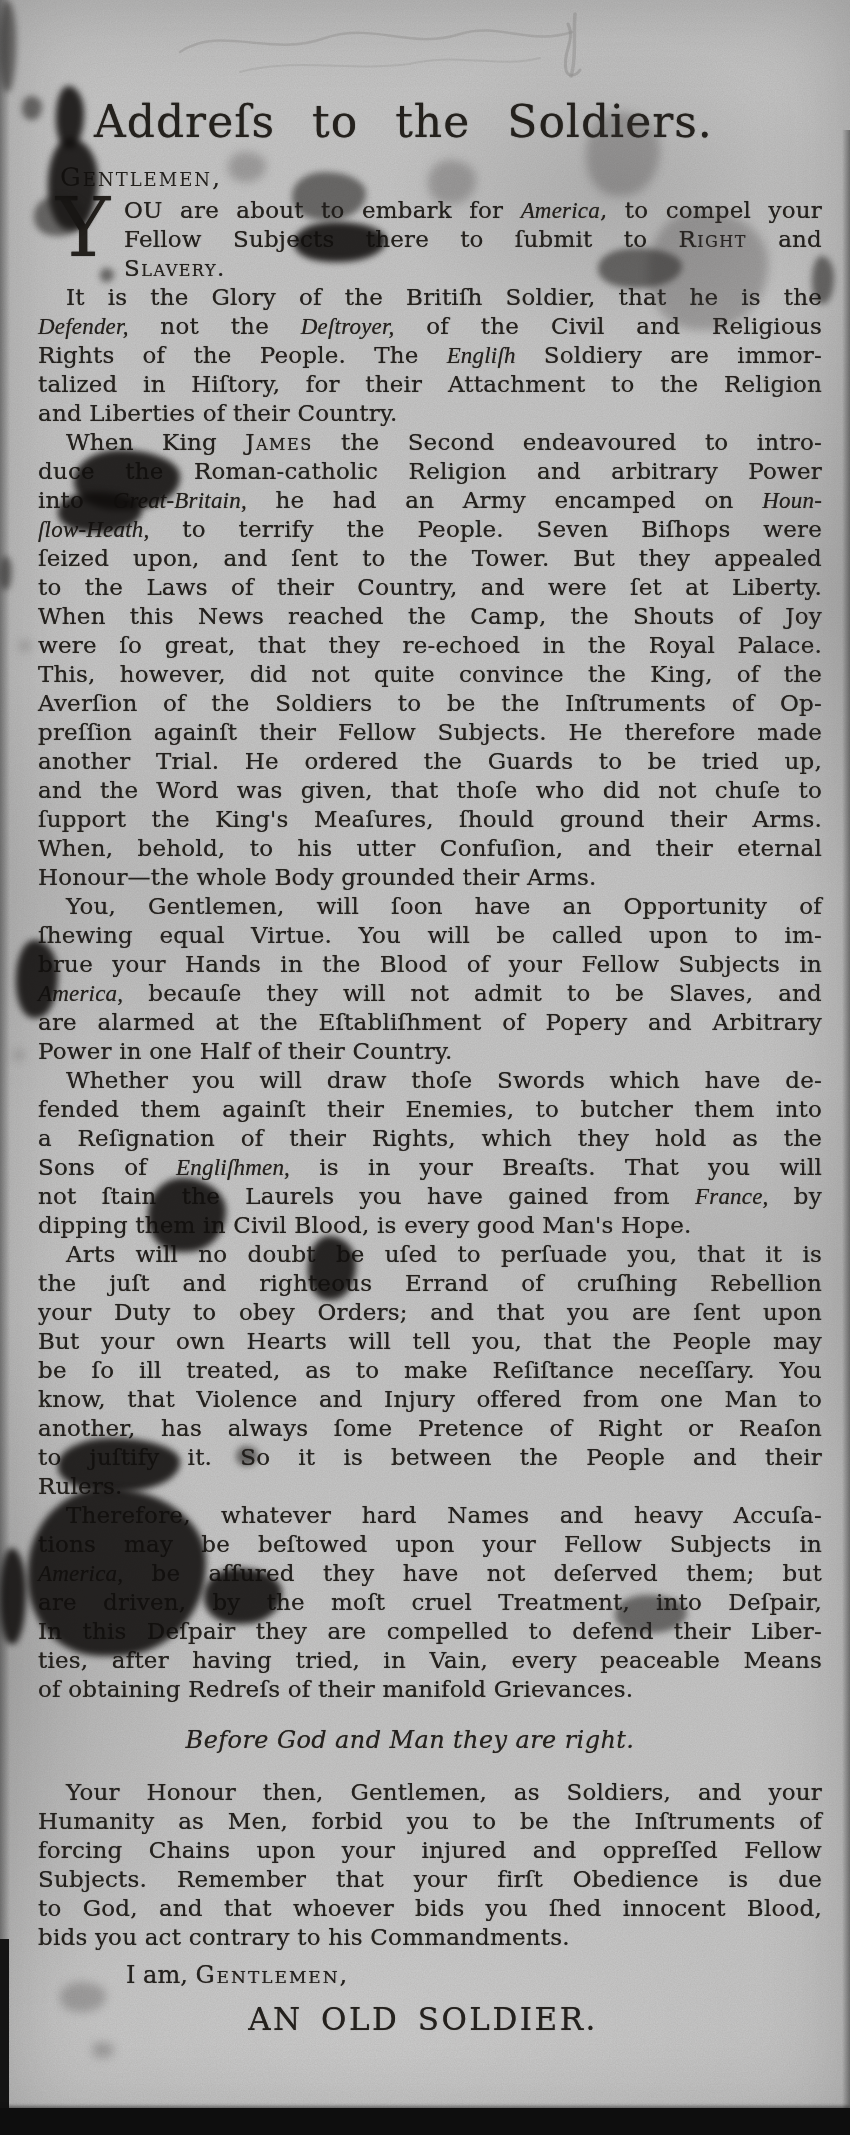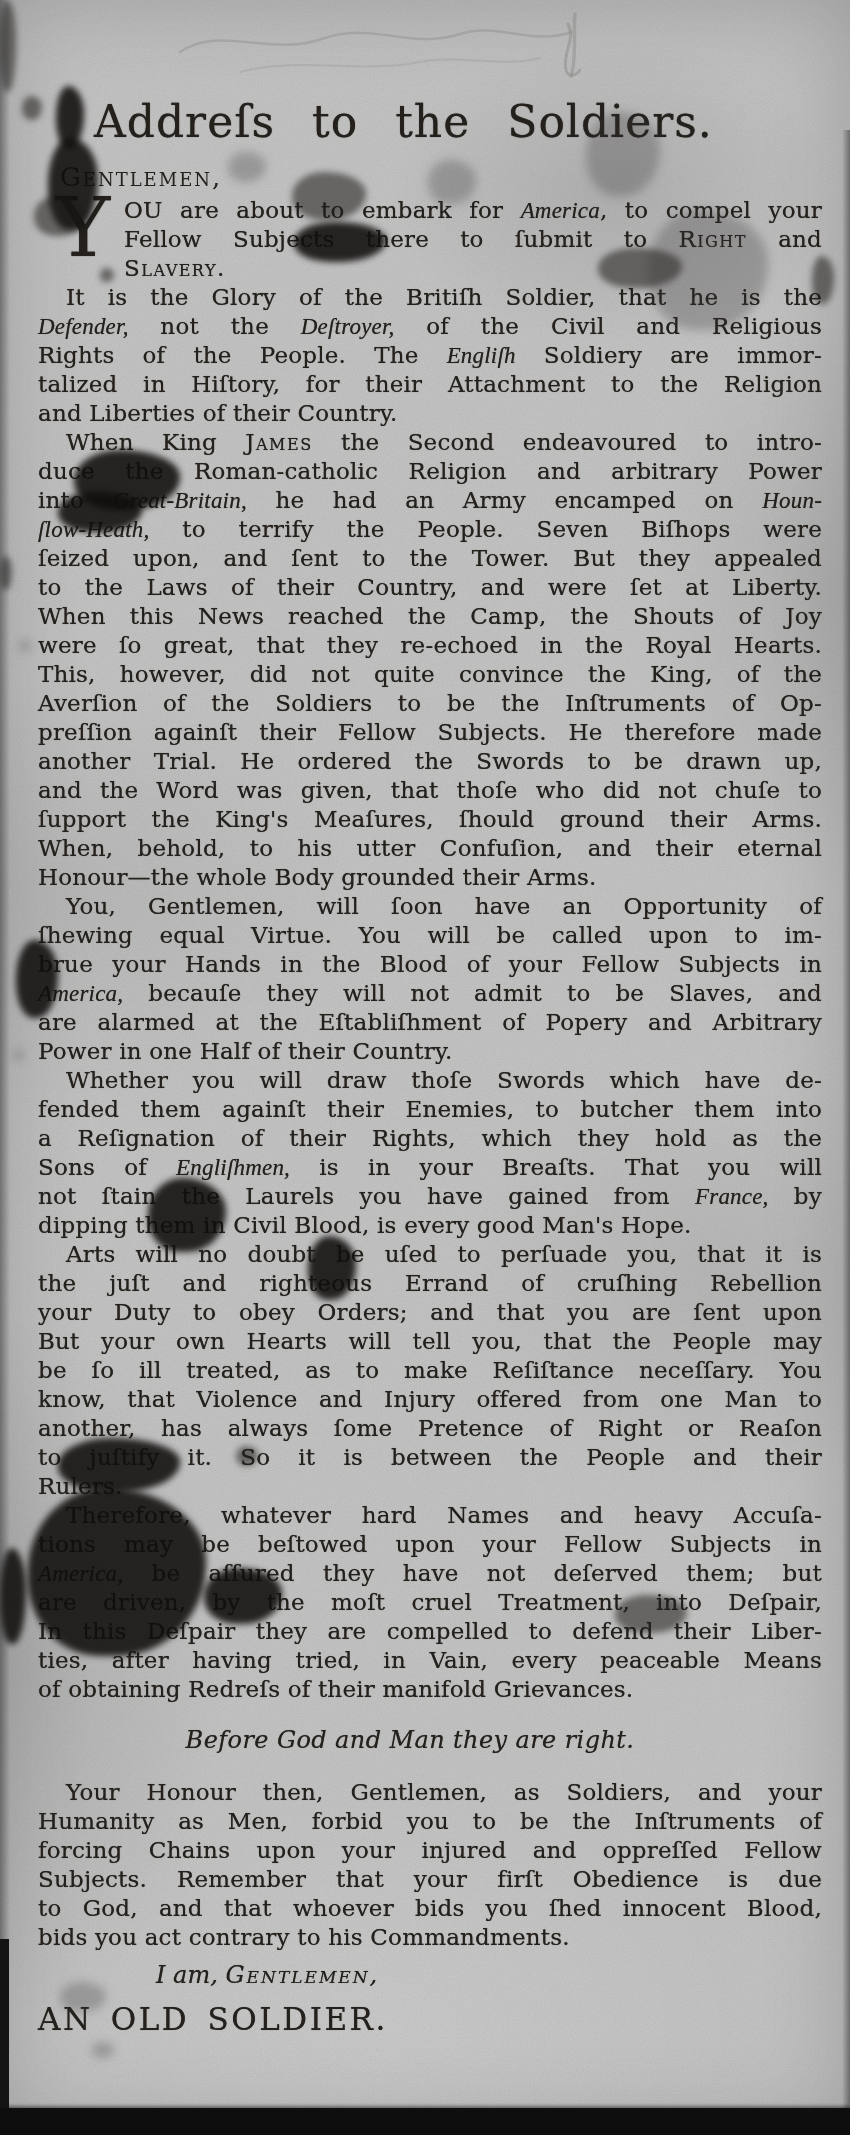--- a/index.html
+++ b/index.html
@@ -46,21 +46,21 @@
   .seg-i{font-style:italic;font-family:Liberation Serif, serif;}
   .seg-sc{font-variant:small-caps;letter-spacing:1.5px;}
   .motto{
     font-style:italic;font-size:24px;text-align:center;
     margin:22px 40px 24px 0;letter-spacing:.4px;
     text-shadow:0 0 .7px rgba(40,36,32,.7);
   }
   .closing{margin-top:8px;}
   .cline{font-size:24px;line-height:30px;margin-bottom:11px;text-shadow:0 0 .7px rgba(40,36,32,.75);}
   .cline .seg-sc{letter-spacing:2px;}
-  .cline.right{text-align:left;margin-right:14px;}
+  .cline.right{text-align:center;margin-right:14px;}
   .cline.sig{font-size:31px;letter-spacing:2.5px;word-spacing:6px;margin-top:14px;}
   
   .blot{position:absolute;z-index:4;border-radius:48% 62% 55% 45%/55% 48% 60% 50%;pointer-events:none;}
   .blot.dark{background:rgba(16,14,12,.88);filter:blur(3px);}
   .blot.mid{background:rgba(30,28,26,.55);filter:blur(3px);}
   .blot.faint{background:rgba(55,52,50,.28);filter:blur(5px);}
   .edge-left{position:absolute;left:0;top:0;bottom:0;width:10px;z-index:5;
     background:linear-gradient(to right, rgba(15,15,15,.38), transparent);}
   .edge-left-b{position:absolute;left:0;bottom:26px;height:170px;width:9px;background:#141414;z-index:5;}
   .edge-right{position:absolute;right:0;top:130px;bottom:26px;width:8px;z-index:5;
@@ -109,25 +109,25 @@
           <div class="line">and Liberties of their Country.</div>
         </div>
         <div class="para">
           <div class="line just indent">When King <span class="seg-sc">James</span> the Second endeavoured to intro-</div>
           <div class="line just">duce the Roman-catholic Religion and arbitrary Power</div>
           <div class="line just">into <span class="seg-i">Great-Britain,</span> he had an Army encamped on <span class="seg-i">Houn-</span></div>
           <div class="line just"><span class="seg-i">ſlow-Heath,</span> to terrify the People.  Seven Biſhops were</div>
           <div class="line just">ſeized upon, and ſent to the Tower.  But they appealed</div>
           <div class="line just">to the Laws of their Country, and were ſet at Liberty.</div>
           <div class="line just">When this News reached the Camp, the Shouts of Joy</div>
-          <div class="line just">were ſo great, that they re-echoed in the Royal Hearts.</div>
+          <div class="line just">were ſo great, that they re-echoed in the Royal Palace.</div>
           <div class="line just">This, however, did not quite convince the King, of the</div>
           <div class="line just">Averſion of the Soldiers to be the Inſtruments of Op-</div>
           <div class="line just">preſſion againſt their Fellow Subjects.  He therefore made</div>
-          <div class="line just">another Trial.  He ordered the Swords to be drawn up,</div>
+          <div class="line just">another Trial.  He ordered the Guards to be tried up,</div>
           <div class="line just">and the Word was given, that thoſe who did not chuſe to</div>
           <div class="line just">ſupport the King's Meaſures, ſhould ground their Arms.</div>
           <div class="line just">When, behold, to his utter Confuſion, and their eternal</div>
           <div class="line">Honour—the whole Body grounded their Arms.</div>
         </div>
         <div class="para">
           <div class="line just indent">You, Gentlemen, will ſoon have an Opportunity of</div>
           <div class="line just">ſhewing equal Virtue.  You will be called upon to im-</div>
           <div class="line just">brue your Hands in the Blood of your Fellow Subjects in</div>
           <div class="line just"><span class="seg-i">America,</span> becauſe they will not admit to be Slaves, and</div>
@@ -165,21 +165,21 @@
         <div class="motto">Before God and Man they are right.</div>
         <div class="para">
           <div class="line just indent">Your Honour then, Gentlemen, as Soldiers, and your</div>
           <div class="line just">Humanity as Men, forbid you to be the Inſtruments of</div>
           <div class="line just">forcing Chains upon your injured and oppreſſed Fellow</div>
           <div class="line just">Subjects.  Remember that your firſt Obedience is due</div>
           <div class="line just">to God, and that whoever bids you ſhed innocent Blood,</div>
           <div class="line">bids you act contrary to his Commandments.</div>
         </div>
         <div class="closing">
-          <div class="cline" style="margin-left: 118px; font-style: italic;">I am, <span class="seg-sc">Gentlemen,</span></div>
+          <div class="cline" style="margin-left: 88px;">I am, <span class="seg-sc">Gentlemen,</span></div>
           <div class="cline right sig">AN OLD SOLDIER.</div>
         </div>
       </div>
   </div>
 
   <i class="blot mid" style="left:0;top:0;width:16px;height:92px;"></i>
   <i class="blot mid" style="left:22px;top:96px;width:20px;height:24px;"></i>
   <i class="blot dark" style="left:56px;top:86px;width:28px;height:62px;"></i>
   <i class="blot dark" style="left:48px;top:138px;width:50px;height:92px;"></i>
   <i class="blot mid" style="left:34px;top:196px;width:52px;height:40px;"></i>

